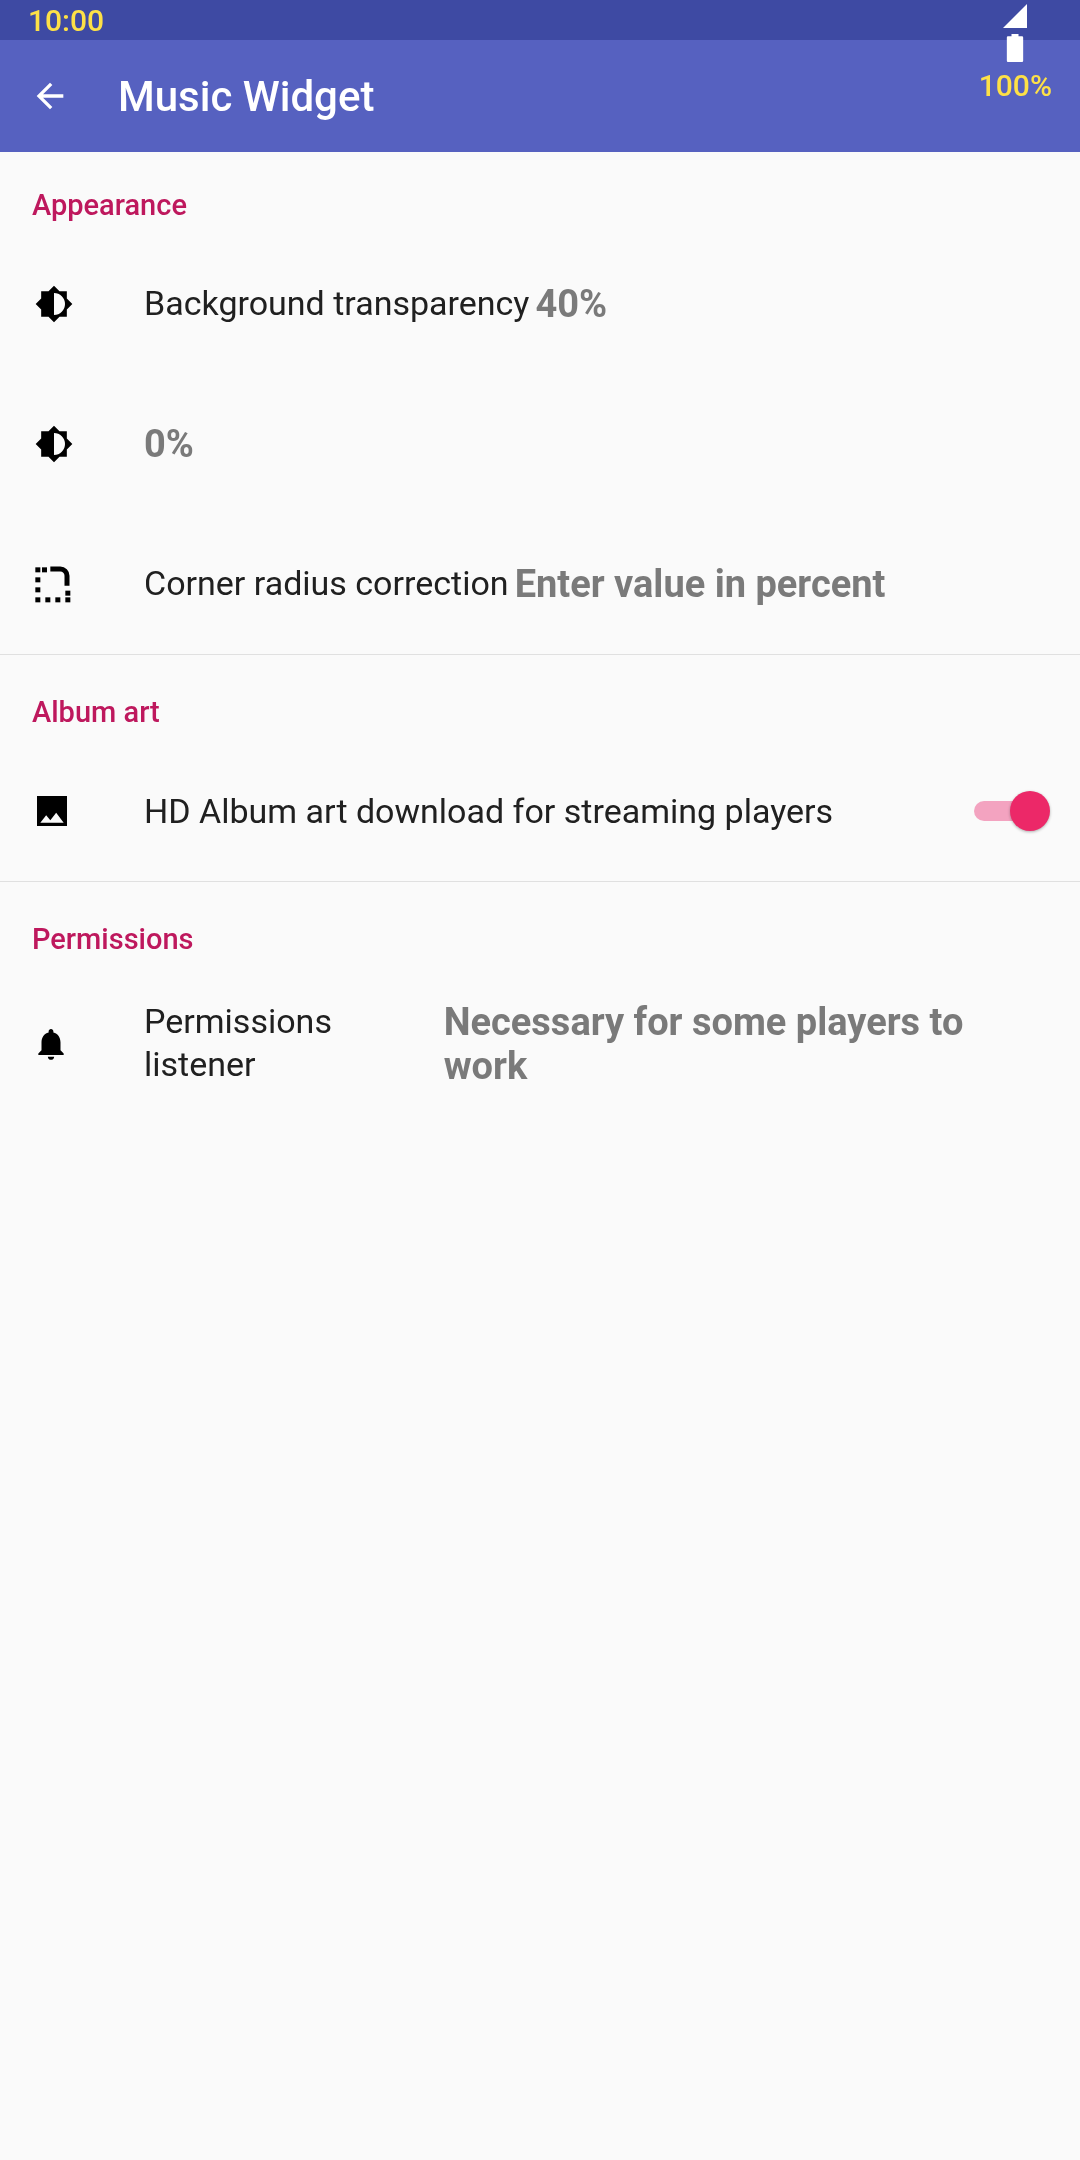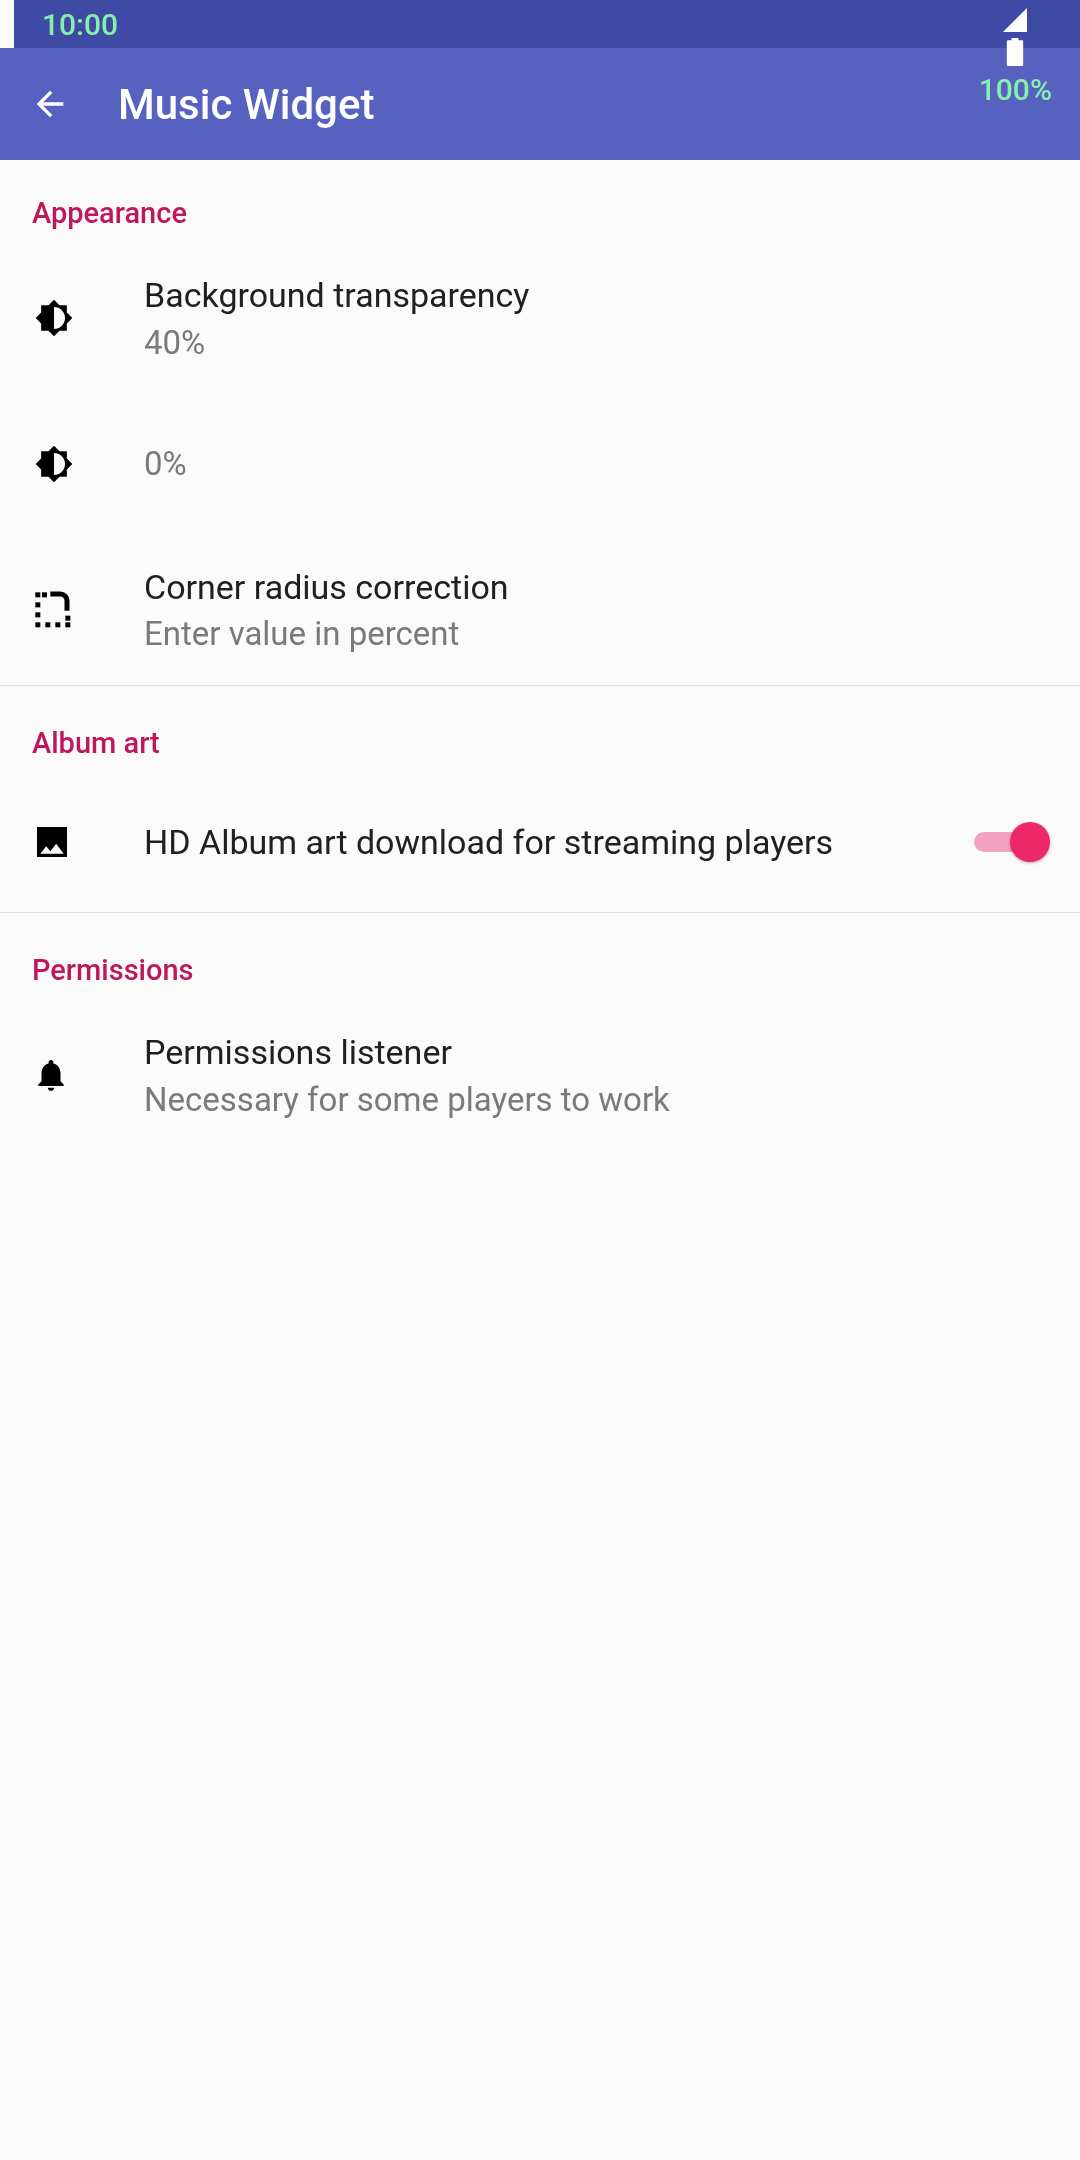--- a/index.html
+++ b/index.html
@@ -9,30 +9,29 @@
       font-family: Roboto, -apple-system, BlinkMacSystemFont, "Segoe UI", Arial, sans-serif;
       -webkit-font-smoothing: antialiased;
     }
     html, body {
       width: 1080px;
       height: 2160px;
       background: #fafafa;
       overflow: hidden;
     }
     .status-bar {
-      height: 48px;
+      height: 40px;
       background: #3e4aa3;
-      color: #86efac;
+      color: #fde047;
       display: flex;
       align-items: center;
       justify-content: space-between;
       padding: 0 28px;
       font-size: 30px;
       font-weight: 500;
-      margin-left: 14px;
     }
     .status-right {
       display: flex;
       align-items: center;
       gap: 6px;
       flex-direction: column;
     }
     .status-right .lte {
       font-size: 26px;
       letter-spacing: 1px;
@@ -67,34 +66,34 @@
     .setting-icon {
       width: 112px;
       display: flex;
       align-items: center;
       justify-content: flex-start;
       flex-shrink: 0;
     }
     .setting-text {
       flex: 1;
       display: flex;
-      flex-direction: column;
+      flex-direction: row;
       gap: 6px;
       padding-right: 20px;
     }
     .setting-title {
       color: #202020;
       font-size: 34px;
       font-weight: 400;
       line-height: 1.25;
     }
     .setting-sub {
       color: #7a7a7a;
-      font-size: 33px;
-      font-weight: 400;
+      font-size: 38px;
+      font-weight: 700;
     }
     .divider {
       height: 1px;
       background: #e0e0e0;
       width: 100%;
     }
     .toggle {
       position: relative;
       width: 72px;
       height: 44px;

